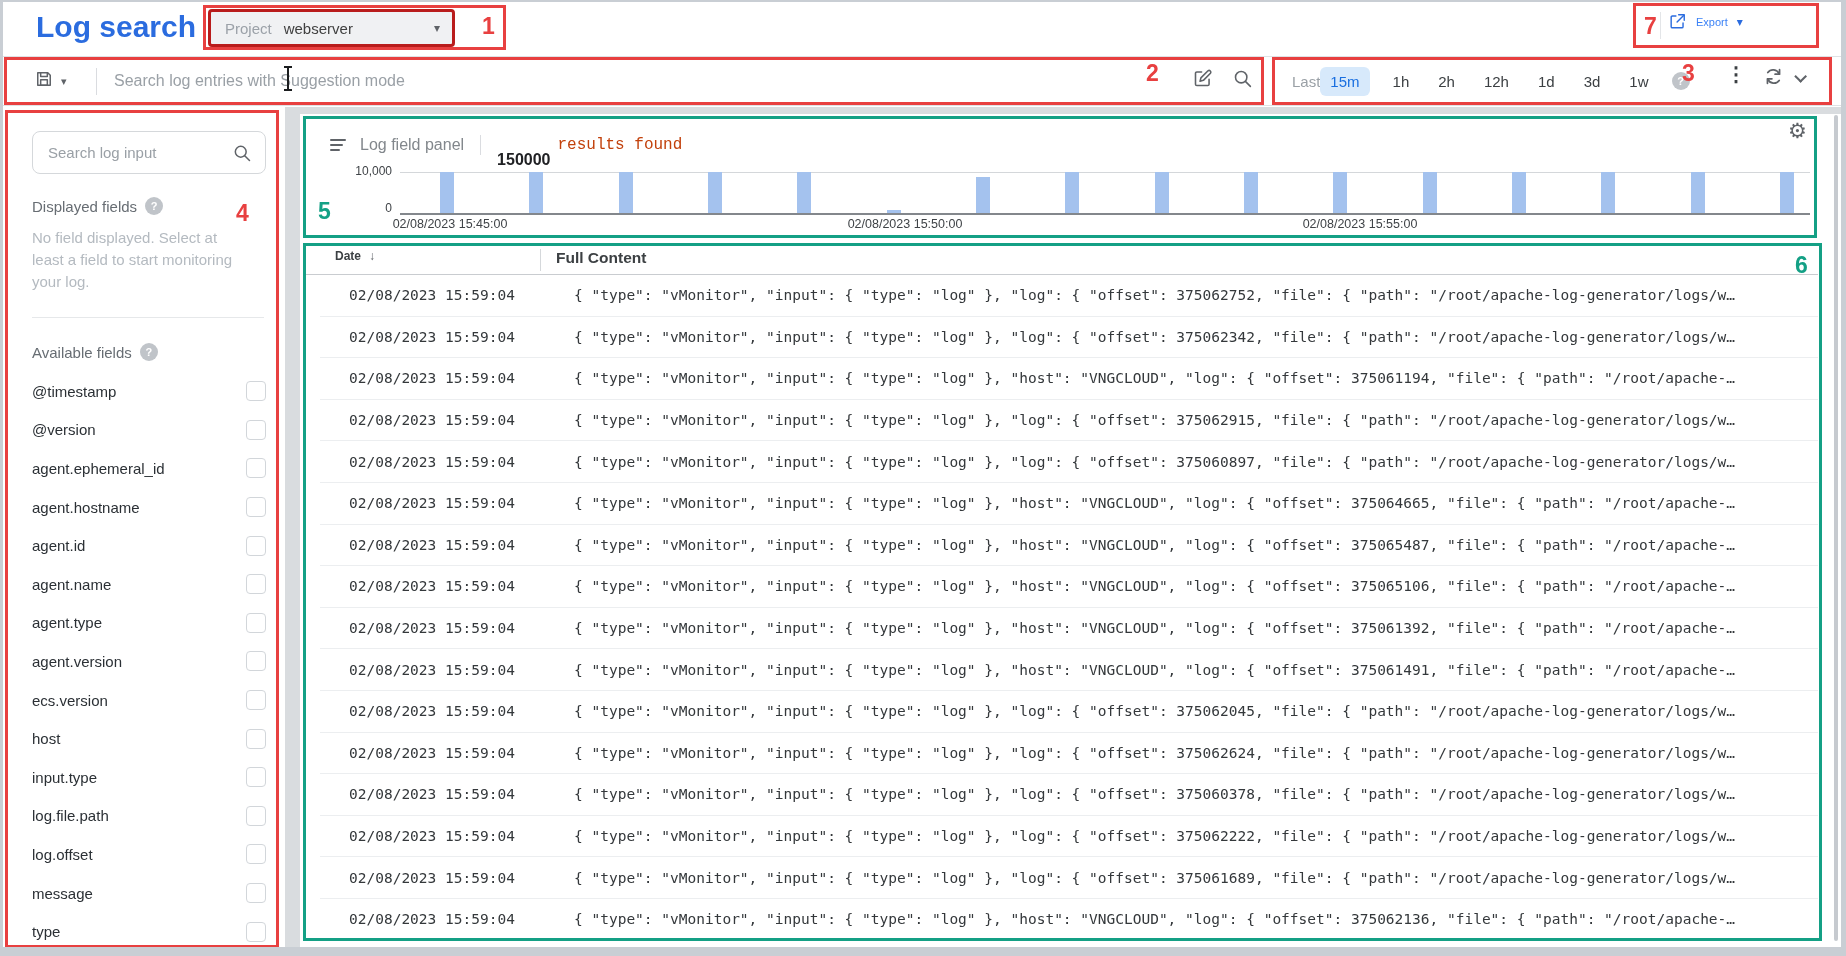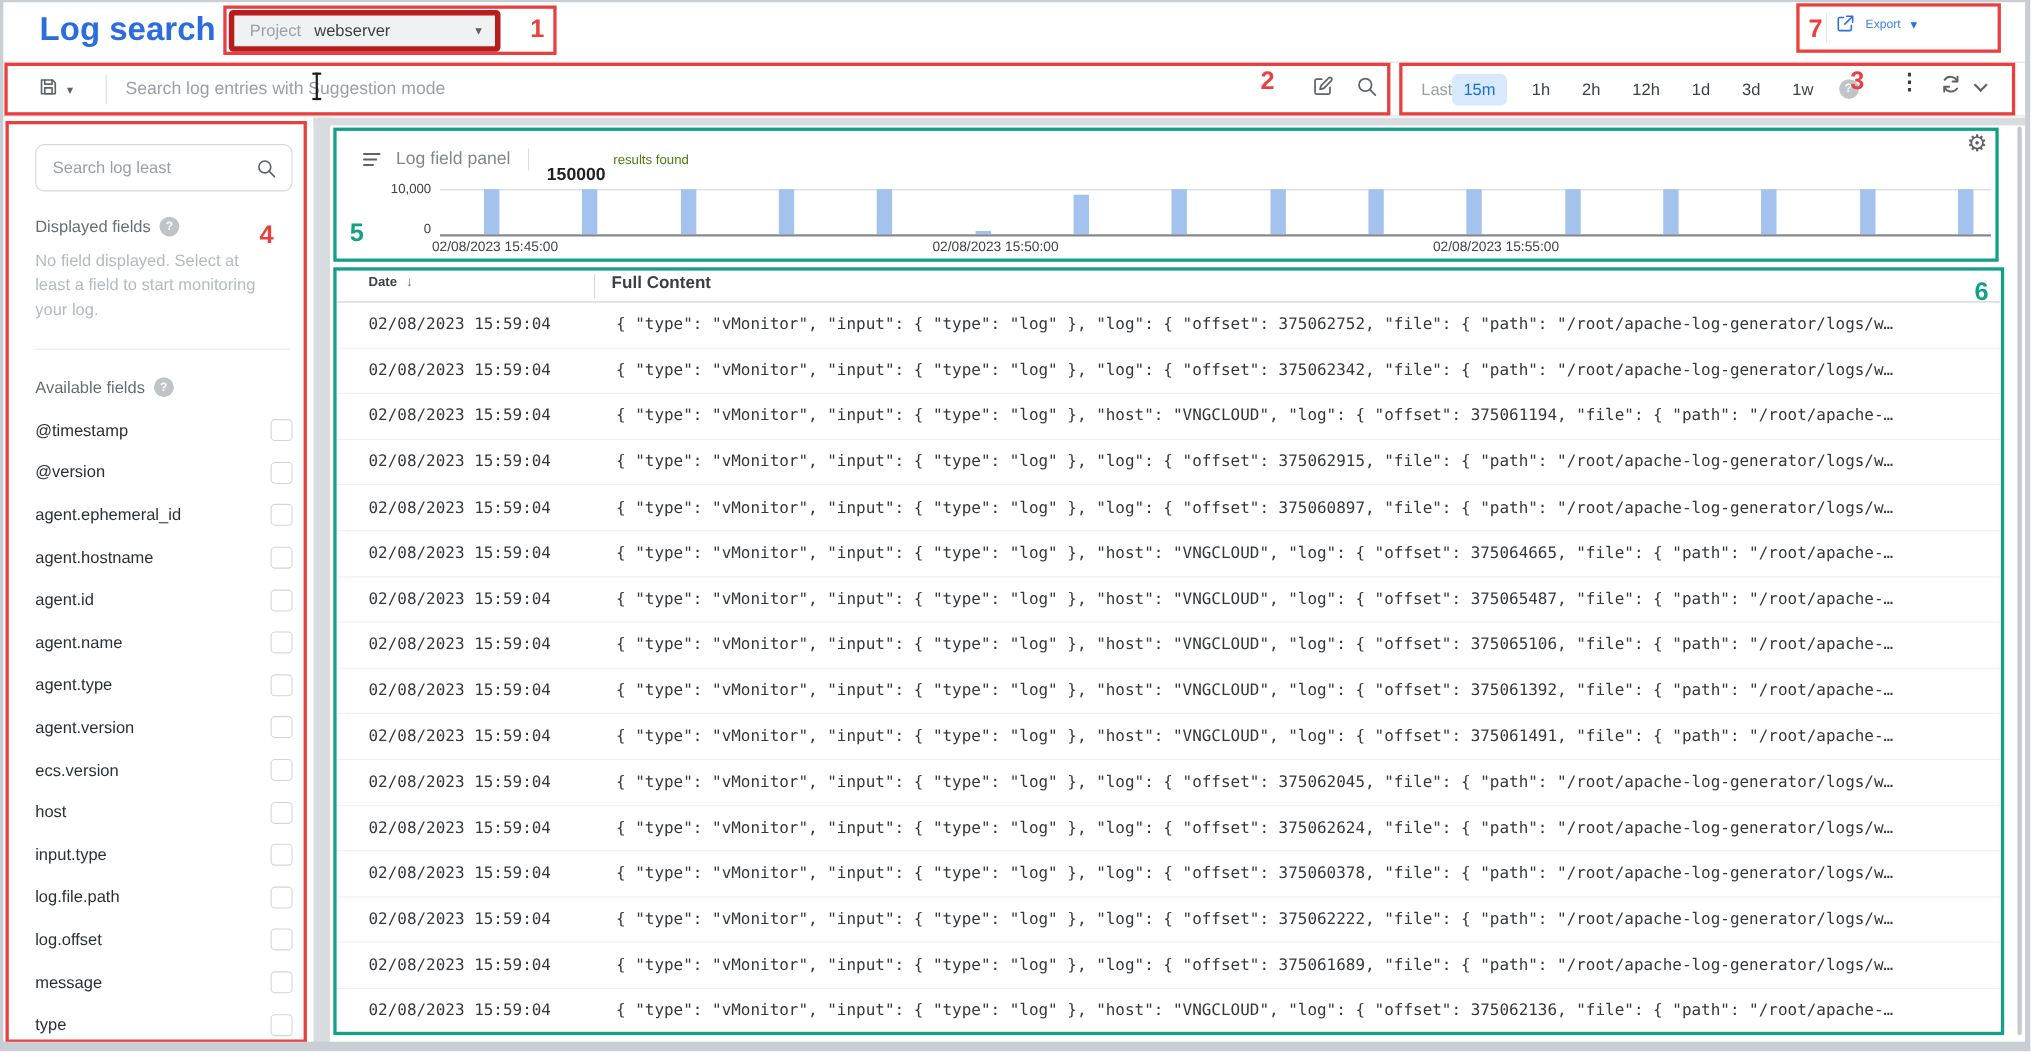--- a/index.html
+++ b/index.html
@@ -8,21 +8,21 @@
 
   
   .edge { position:absolute; background:#c9ced4; }
   .edge.top { left:0; top:0; width:1846px; height:2px; }
   .edge.left { left:0; top:0; width:3px; height:956px; }
   .edge.right { left:1841px; top:0; width:5px; height:956px; }
   .edge.bottom { left:0; top:947px; width:1846px; height:9px; }
 
   
   .title { position:absolute; left:36px; top:10px; font-size:30px; font-weight:bold; color:#2b6cdf; }
-  .project-select { position:absolute; left:208px; top:9px; width:247px; height:38px; background:#f0f1f3; border:5px solid #b91c1c; border-radius:4px; display:flex; align-items:center; cursor:pointer; }
+  .project-select { position:absolute; left:208px; top:9px; width:247px; height:38px; background:#f0f1f3; border:3px solid #b91c1c; border-radius:4px; display:flex; align-items:center; cursor:pointer; }
   .project-select .plabel { color:#9ba1a8; font-size:15px; margin-left:14px; }
   .project-select .pvalue { color:#404040; font-size:15px; margin-left:12px; }
   .project-select .caret { margin-left:auto; margin-right:12px; color:#5f6368; font-size:12px; }
 
   .export-group { position:absolute; left:1668px; top:12px; display:flex; align-items:center; gap:9px; cursor:pointer; }
   .export-group svg { display:block; }
   .export-label { color:#3b82f6; font-size:11px; font-weight:500; }
   .export-caret { color:#2b6cdf; font-size:12px; }
   .export-divider { position:absolute; left:1660px; top:12px; width:1px; height:27px; background:#e3e5e8; }
 
@@ -67,41 +67,41 @@
   .right-scroll { position:absolute; left:1834px; top:115px; width:4px; height:826px; background:#c6cacf; border-radius:2px; }
 
   
   .panel-header { position:absolute; left:330px; top:121px; display:flex; align-items:center; }
   .ham { display:flex; flex-direction:column; gap:3px; margin-right:14px; cursor:pointer; }
   .ham i { display:block; height:2px; background:#5f6368; border-radius:1px; }
   .ham i:nth-child(1){width:16px;} .ham i:nth-child(2){width:13px;} .ham i:nth-child(3){width:10px;}
   .panel-title { color:#82878c; font-size:16px; }
   .ph-div { width:1px; height:20px; background:#dadce0; margin:0 16px; }
   .results-count { color:#202124; font-size:16px; font-weight:bold;margin-top:30px; }
-  .results-suffix { color:#4d7c0f; font-size:12px; margin-left:7px; }
+  .results-suffix { color:#c2410c; font-size:16px; margin-left:7px;font-family:Liberation Mono, monospace; }
   .gear { position:absolute; left:1788px; top:120px; font-size:21px; color:#5f6368; cursor:pointer; line-height:1; }
 
   .ytick { position:absolute; width:90px; text-align:right; font-size:12px; color:#3f4347; }
   .ytick.top { left:302px; top:164px; }
   .ytick.zero { left:302px; top:201px; }
   .gridline { position:absolute; left:400px; top:172px; width:1410px; height:1px; background:#d4d7da; }
   .axisline { position:absolute; left:400px; top:213px; width:1410px; height:2px; background:#83878c; }
   .bars { position:absolute; left:400px; top:172px; width:1410px; height:41px; display:flex; justify-content:space-between; align-items:flex-end; padding:0 16px 0 40px; }
   .bar { width:14px; background:#a4c2ee; }
   .xtick { position:absolute; top:217px; transform:translateX(-50%); font-size:12.5px; color:#3f4347; white-space:nowrap; }
 
   
   .thead { position:absolute; left:306px; top:249px; width:1512px; height:24px; }
   .th-date { position:absolute; left:29px; top:0; font-size:12px; font-weight:600; color:#3c4043; display:flex; gap:8px; align-items:center; }
   .th-date .sort { color:#5f6368; font-weight:400; }
   .th-div { position:absolute; left:234px; top:0; width:1px; height:22px; background:#d5d8db; }
   .th-content { position:absolute; left:250px; top:0; font-size:15.5px; font-weight:600; color:#3c4043; }
   .thead-line { position:absolute; left:306px; top:274px; width:1512px; height:1px; background:#c9ccd0; }
   .rows { position:absolute; left:306px; top:275px; width:1512px; }
-  .trow { display:flex; align-items:center; height:41.6px; border-bottom:1px solid #eceef0; font-family:"DejaVu Sans Mono",monospace; font-size:14.5px; color:#34383b; white-space:nowrap; overflow:hidden; cursor:pointer; }
+  .trow { display:flex; align-items:center; height:41.6px; border-bottom:1px solid #eceef0; font-family:"DejaVu Sans Mono",monospace; font-size:14.5px; color:#34383b; white-space:nowrap; overflow:hidden; cursor:pointer;margin-left:14px; }
   .trow .tdate { margin-left:29px; width:225px; flex:none; }
   .trow .tcontent { flex:1; overflow:hidden; }
 
   
   .ann { position:absolute; border:3px solid #e84040; pointer-events:none; }
   .ann.green { border-color:#14a085; }
   .ann-num { position:absolute; font-size:23px; font-weight:bold; color:#e84040; pointer-events:none; }
   .ann-num.green { color:#14a085; }
   .ann1 { left:203px; top:5px; width:303px; height:45px; }
   .ann2 { left:4px; top:57px; width:1260px; height:48px; }
@@ -178,21 +178,21 @@
     <span><svg class="ic" width="21" height="21" viewBox="0 0 24 24" style="stroke-width:2">
           <path d="M5.5 7.5a7.5 7.5 0 0 1 13 1.5"></path>
           <polyline points="18.9 4.2 18.9 9.3 13.8 9.3"></polyline>
           <path d="M18.5 16.5a7.5 7.5 0 0 1-13-1.5"></path>
           <polyline points="5.1 19.8 5.1 14.7 10.2 14.7"></polyline>
         </svg></span>
     <span class="chev"></span>
   </div>
 
   <div class="sb-search">
-    <span class="ph">Search log least</span>
+    <span class="ph">Search log input</span>
     <svg class="ic" width="20" height="20" viewBox="0 0 24 24">
         <circle cx="10.5" cy="10.5" r="6.5"></circle>
         <line x1="15.3" y1="15.3" x2="21" y2="21"></line>
       </svg>
   </div>
   <div class="sb-heading displayed">
     <span>Displayed fields</span>
     <span class="qbadge">?</span>
   </div>
   <div class="sb-empty">No field displayed. Select at least a field to start monitoring your log.</div>

